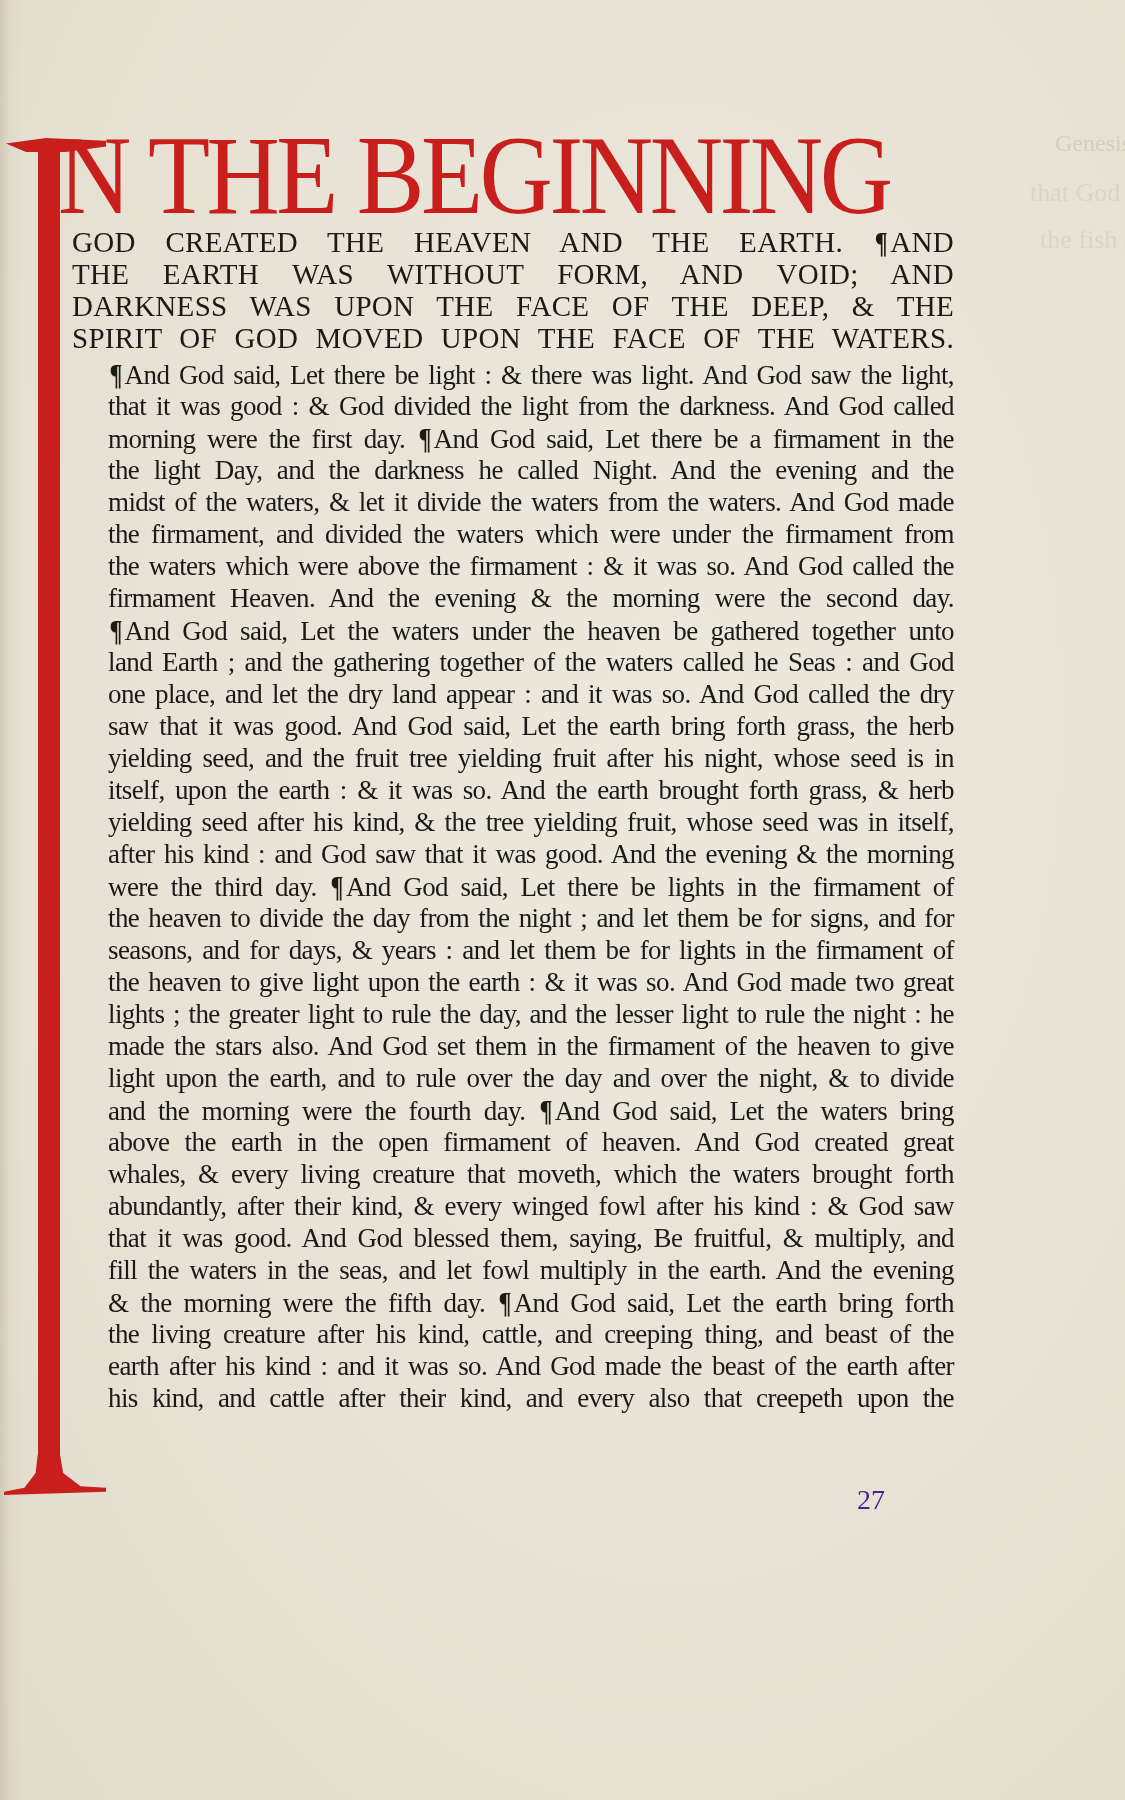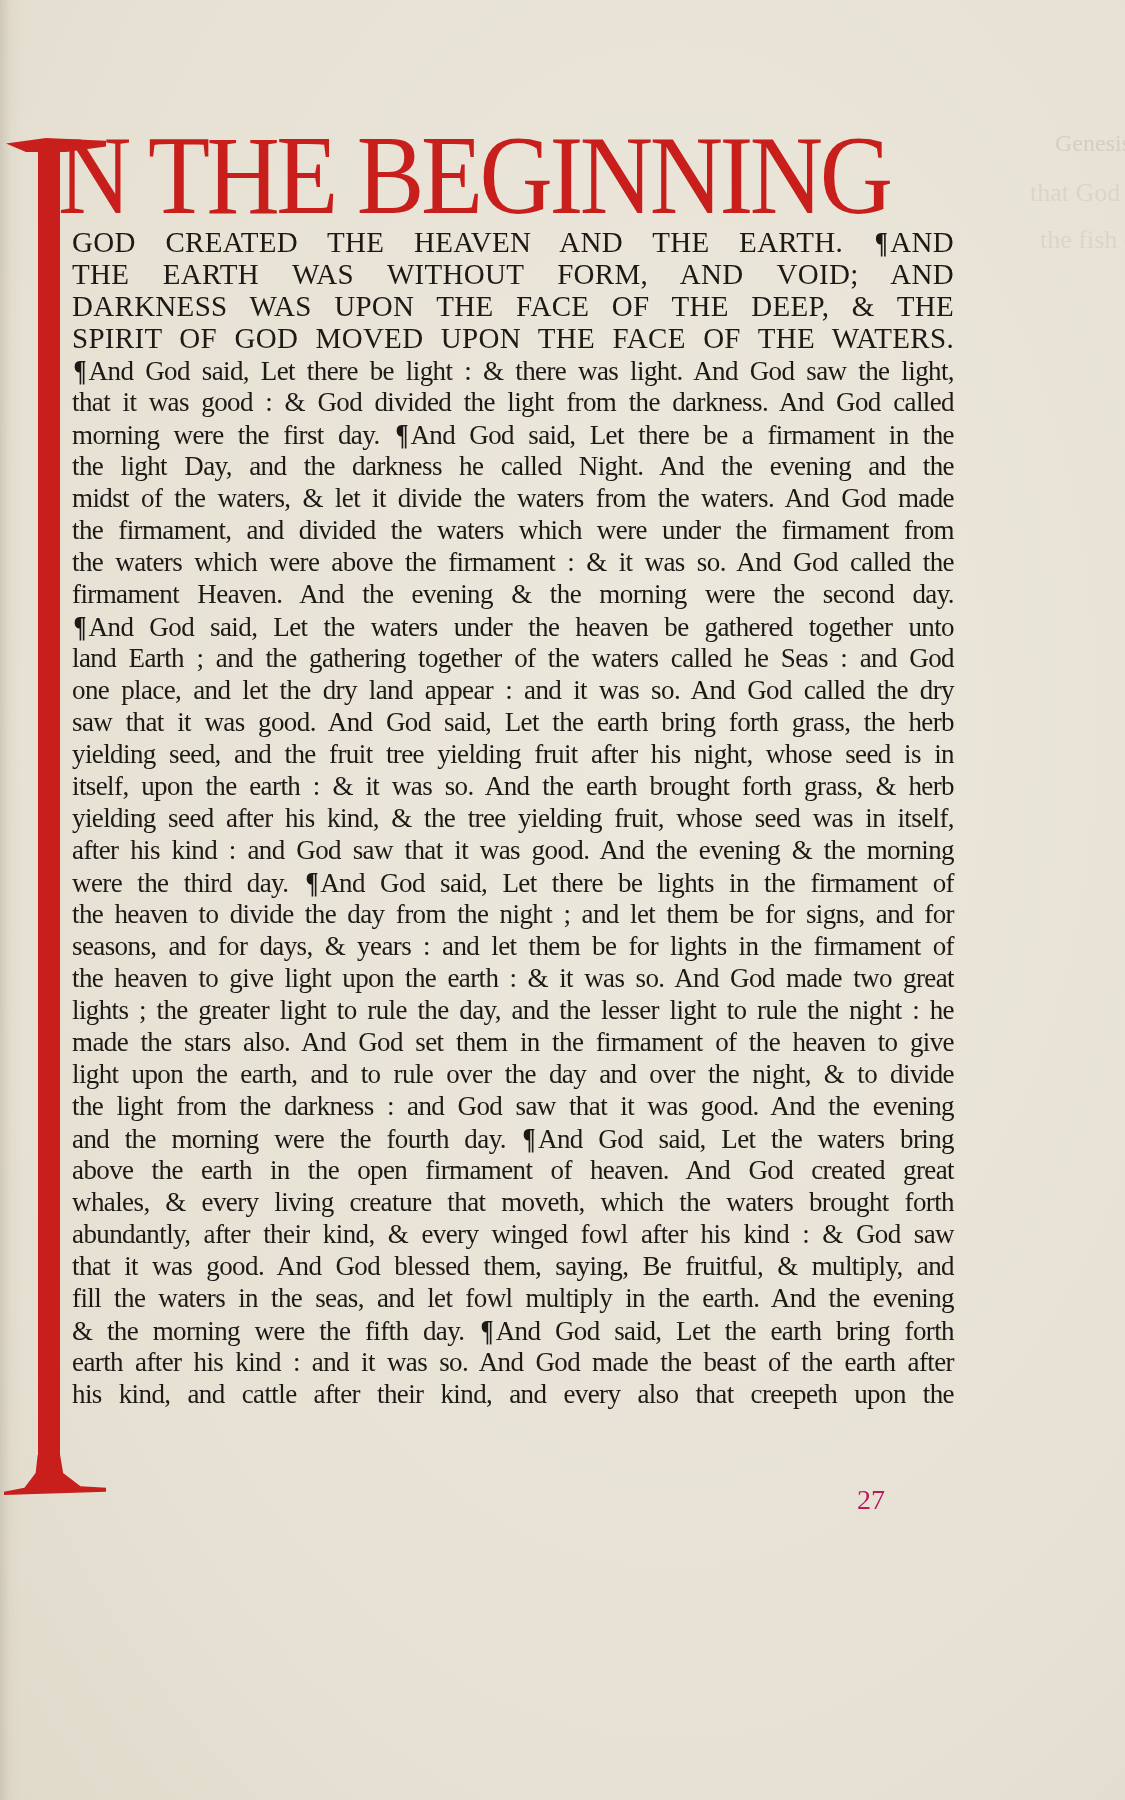--- a/index.html
+++ b/index.html
@@ -40,31 +40,32 @@
     clip-path: polygon(33% 0%, 55% 0%, 58% 45%, 75% 78%, 100% 82%, 100% 92%, 0% 100%, 0% 92%, 20% 82%, 31% 45%);
   }
 
   .body-col { position:absolute; left:72px; top:226px; width:882px; }
   .caps-line {
     height:32px; line-height:32px; font-size:29px; white-space:nowrap;
     text-align:justify; text-align-last:justify; letter-spacing:0.3px;
     font-family:"Liberation Serif", serif;
   }
   .text-line {
-    height:32px; line-height:32px; font-size:27px; white-space:nowrap;
+    height:32px; line-height:40px; font-size:27px; white-space:nowrap;
     text-align:justify; text-align-last:justify; letter-spacing:-0.6px;
     font-family:"Liberation Serif", serif;
+    margin-left:36px;
   }
   .pilcrow {
     display:inline-block; font-weight:bold; color:#1c1a17; font-size:30px;
     transform:scaleX(0.8); margin-right:1px;
   }
   .page-number {
     position:absolute; left:857px; top:1484px; font-size:28px;
-    font-family:"Liberation Serif", serif; color:#be185d;
+    font-family:"Liberation Serif", serif; color:#4c1d95;
   }
 </style>
 </head>
 <body>
 
 <div class="ghost">Genesis 1 Earth after his kind</div>
 <div class="ghost2" style="left:1030px; top:178px;">that God made the beast</div>
 <div class="ghost2" style="left:1040px; top:225px;">the fish of the sea</div>
 
 <div>
@@ -96,25 +97,25 @@
     <div class="text-line"><span>itself, upon the earth : &amp; it was so. And the earth brought forth grass, &amp; herb</span></div>
     <div class="text-line"><span>yielding seed after his kind, &amp; the tree yielding fruit, whose seed was in itself,</span></div>
     <div class="text-line"><span>after his kind : and God saw that it was good. And the evening &amp; the morning</span></div>
     <div class="text-line"><span>were the third day.</span> <span class="pilcrow">¶</span><span>And God said, Let there be lights in the firmament of</span></div>
     <div class="text-line"><span>the heaven to divide the day from the night ; and let them be for signs, and for</span></div>
     <div class="text-line"><span>seasons, and for days, &amp; years : and let them be for lights in the firmament of</span></div>
     <div class="text-line"><span>the heaven to give light upon the earth : &amp; it was so. And God made two great</span></div>
     <div class="text-line"><span>lights ; the greater light to rule the day, and the lesser light to rule the night : he</span></div>
     <div class="text-line"><span>made the stars also. And God set them in the firmament of the heaven to give</span></div>
     <div class="text-line"><span>light upon the earth, and to rule over the day and over the night, &amp; to divide</span></div>
-    <div class="text-line"><span>the light from the darkness : and God saw that it was good. And the evening</span></div>
     <div class="text-line"><span>and the morning were the fourth day.</span> <span class="pilcrow">¶</span><span>And God said, Let the waters bring</span></div>
     <div class="text-line"><span>above the earth in the open firmament of heaven. And God created great</span></div>
     <div class="text-line"><span>whales, &amp; every living creature that moveth, which the waters brought forth</span></div>
     <div class="text-line"><span>abundantly, after their kind, &amp; every winged fowl after his kind : &amp; God saw</span></div>
     <div class="text-line"><span>that it was good. And God blessed them, saying, Be fruitful, &amp; multiply, and</span></div>
     <div class="text-line"><span>fill the waters in the seas, and let fowl multiply in the earth. And the evening</span></div>
     <div class="text-line"><span>&amp; the morning were the fifth day.</span> <span class="pilcrow">¶</span><span>And God said, Let the earth bring forth</span></div>
+    <div class="text-line"><span>the living creature after his kind, cattle, and creeping thing, and beast of the</span></div>
     <div class="text-line"><span>earth after his kind : and it was so. And God made the beast of the earth after</span></div>
     <div class="text-line"><span>his kind, and cattle after their kind, and every also that creepeth upon the</span></div>
   </div>
 
 <div class="page-number">27</div>
 
 </body></html>

